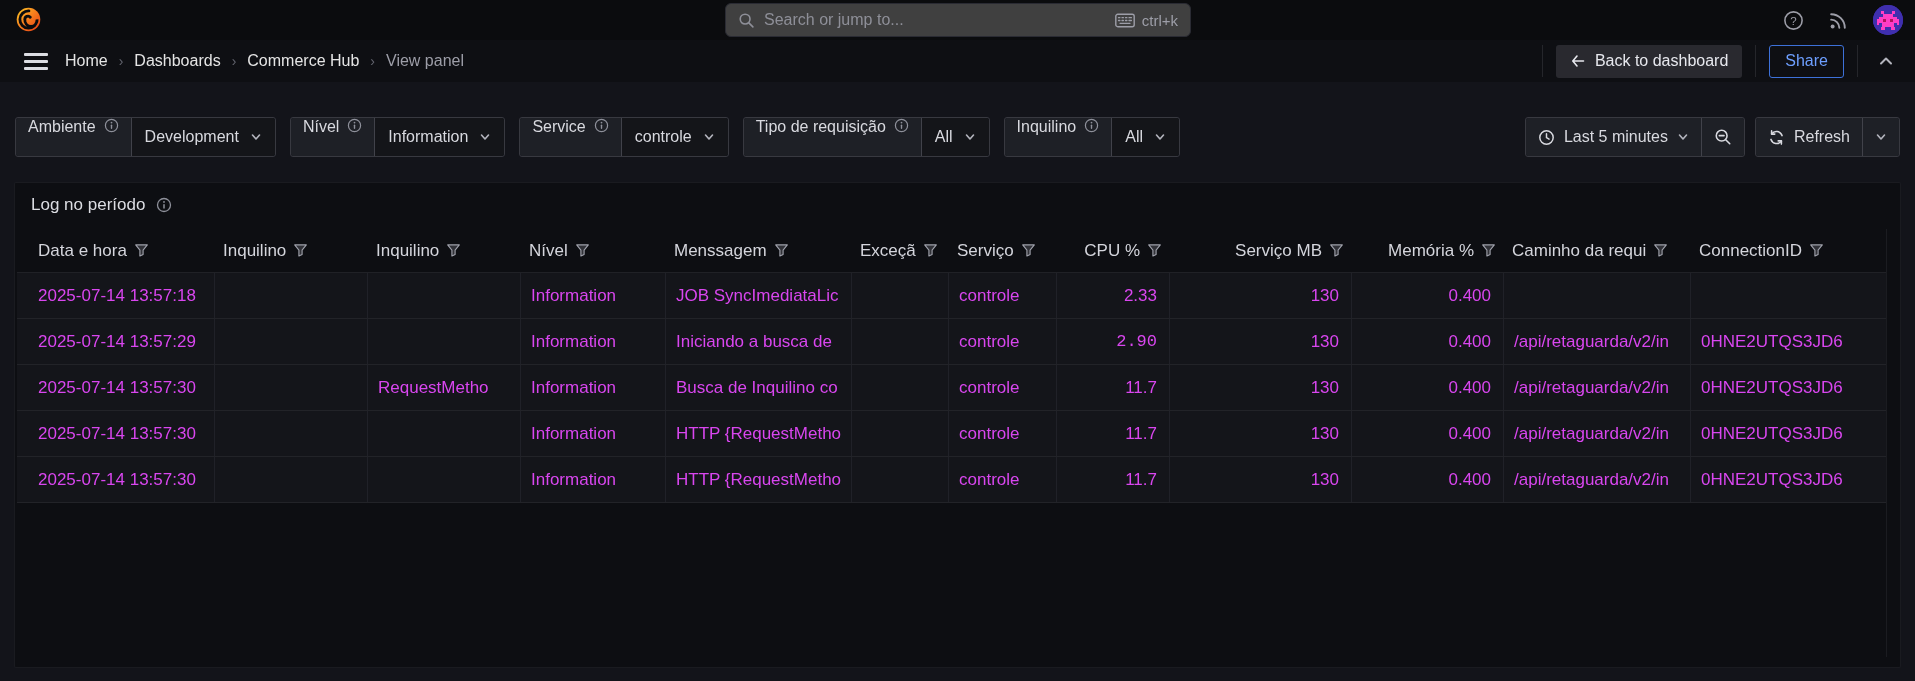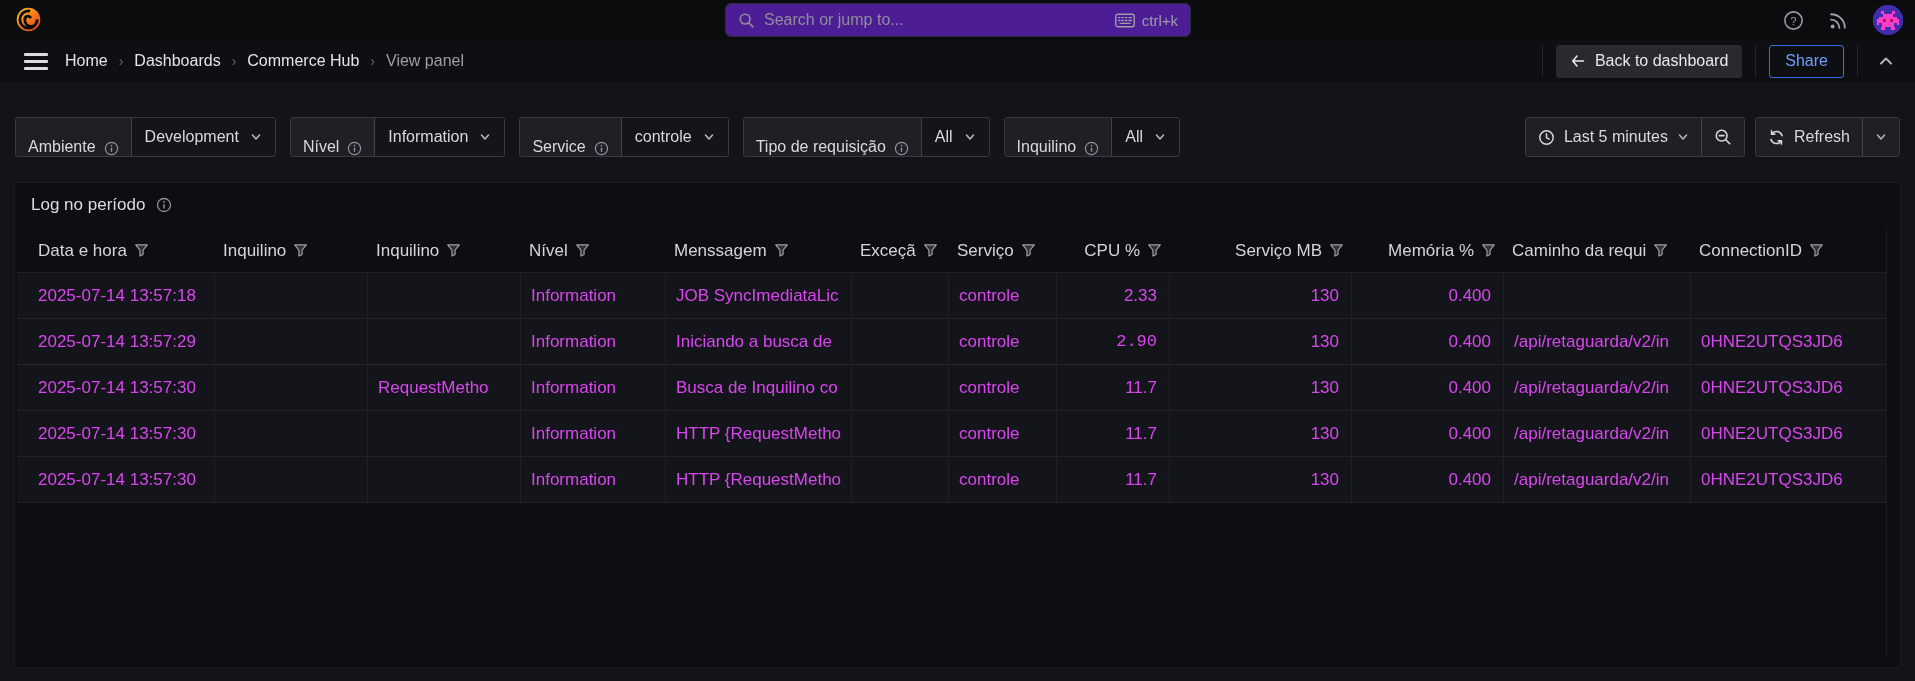--- a/index.html
+++ b/index.html
@@ -3,21 +3,21 @@
 <meta charset="utf-8">
 <style>
   html,body{margin:0;padding:0;background:#111217;}
   .app{position:relative;width:1915px;height:681px;overflow:hidden;
        background:#13141a;color:#ccccdc;font-family:"Liberation Sans",sans-serif;}
 
   
   .topnav{position:absolute;top:0;left:0;right:0;height:40px;background:#0b0c0e;}
   .logo{position:absolute;left:14px;top:5px;width:29px;height:29px;cursor:pointer;}
   .search{position:absolute;left:725px;top:3px;width:466px;height:34px;box-sizing:border-box;
-          background:#4c1d95;border:1px solid #2a2b33;border-radius:6px;
+          background:#404040;border:1px solid #2a2b33;border-radius:6px;
           display:flex;align-items:center;gap:9px;padding:0 12px;cursor:text;}
   .search-text{flex:1;color:#8e8f98;font-size:16px;}
   .kbd{display:flex;align-items:center;gap:7px;color:#9d9ea8;font-size:15px;}
   .nav-icons{position:absolute;right:12px;top:0;height:40px;display:flex;align-items:center;gap:24px;}
   .icon-btn{display:flex;align-items:center;justify-content:center;cursor:pointer;}
   .avatar{width:30px;height:30px;border-radius:50%;overflow:hidden;background:#3f2fae;}
 
   
   .subnav{position:absolute;top:40px;left:0;right:0;height:42px;background:#0e0f13;
           display:flex;align-items:center;padding:0 14px;box-sizing:border-box;}
@@ -33,21 +33,21 @@
   .btn-outline-blue{display:flex;align-items:center;height:33px;padding:0 15px;border-radius:3px;
                  background:transparent;border:1px solid #3d71d9;color:#6e9fff;font-size:16px;font-weight:500;cursor:pointer;box-sizing:border-box;}
   .vsep{width:1px;height:32px;background:rgba(204,204,220,0.12);}
   .chev-up-btn{width:30px;height:30px;display:flex;align-items:center;justify-content:center;cursor:pointer;}
 
   
   .filterbar{position:absolute;top:117px;left:15px;right:15px;height:40px;display:flex;align-items:flex-start;}
   .filters{display:flex;gap:14px;}
   .pill{display:flex;height:40px;box-sizing:border-box;border:1px solid rgba(204,204,220,0.20);
         border-radius:3px;overflow:hidden;}
-  .pill-label{display:flex;align-items:flex-end;gap:8px;background:#1e2026;padding:0 12px;
+  .pill-label{display:flex;align-items:flex-start;gap:8px;background:#1e2026;padding:0 12px;
               font-size:16px;font-weight:500;color:#d8d9df;border-right:1px solid rgba(204,204,220,0.20);white-space:nowrap;}
   .pill-value{display:flex;align-items:center;gap:11px;background:#141519;padding:0 13px;
               font-size:16px;color:#d8d9df;cursor:pointer;white-space:nowrap;}
   .timebar{margin-left:auto;display:flex;gap:10px;}
   .tgroup{display:flex;height:40px;box-sizing:border-box;border:1px solid rgba(204,204,220,0.20);
           border-radius:3px;overflow:hidden;}
   .tbtn{display:flex;align-items:center;gap:9px;padding:0 12px;background:#1e2026;
         font-size:16px;font-weight:500;color:#d8d9df;cursor:pointer;white-space:nowrap;}
   .tbtn + .tbtn{border-left:1px solid rgba(204,204,220,0.20);}
 

